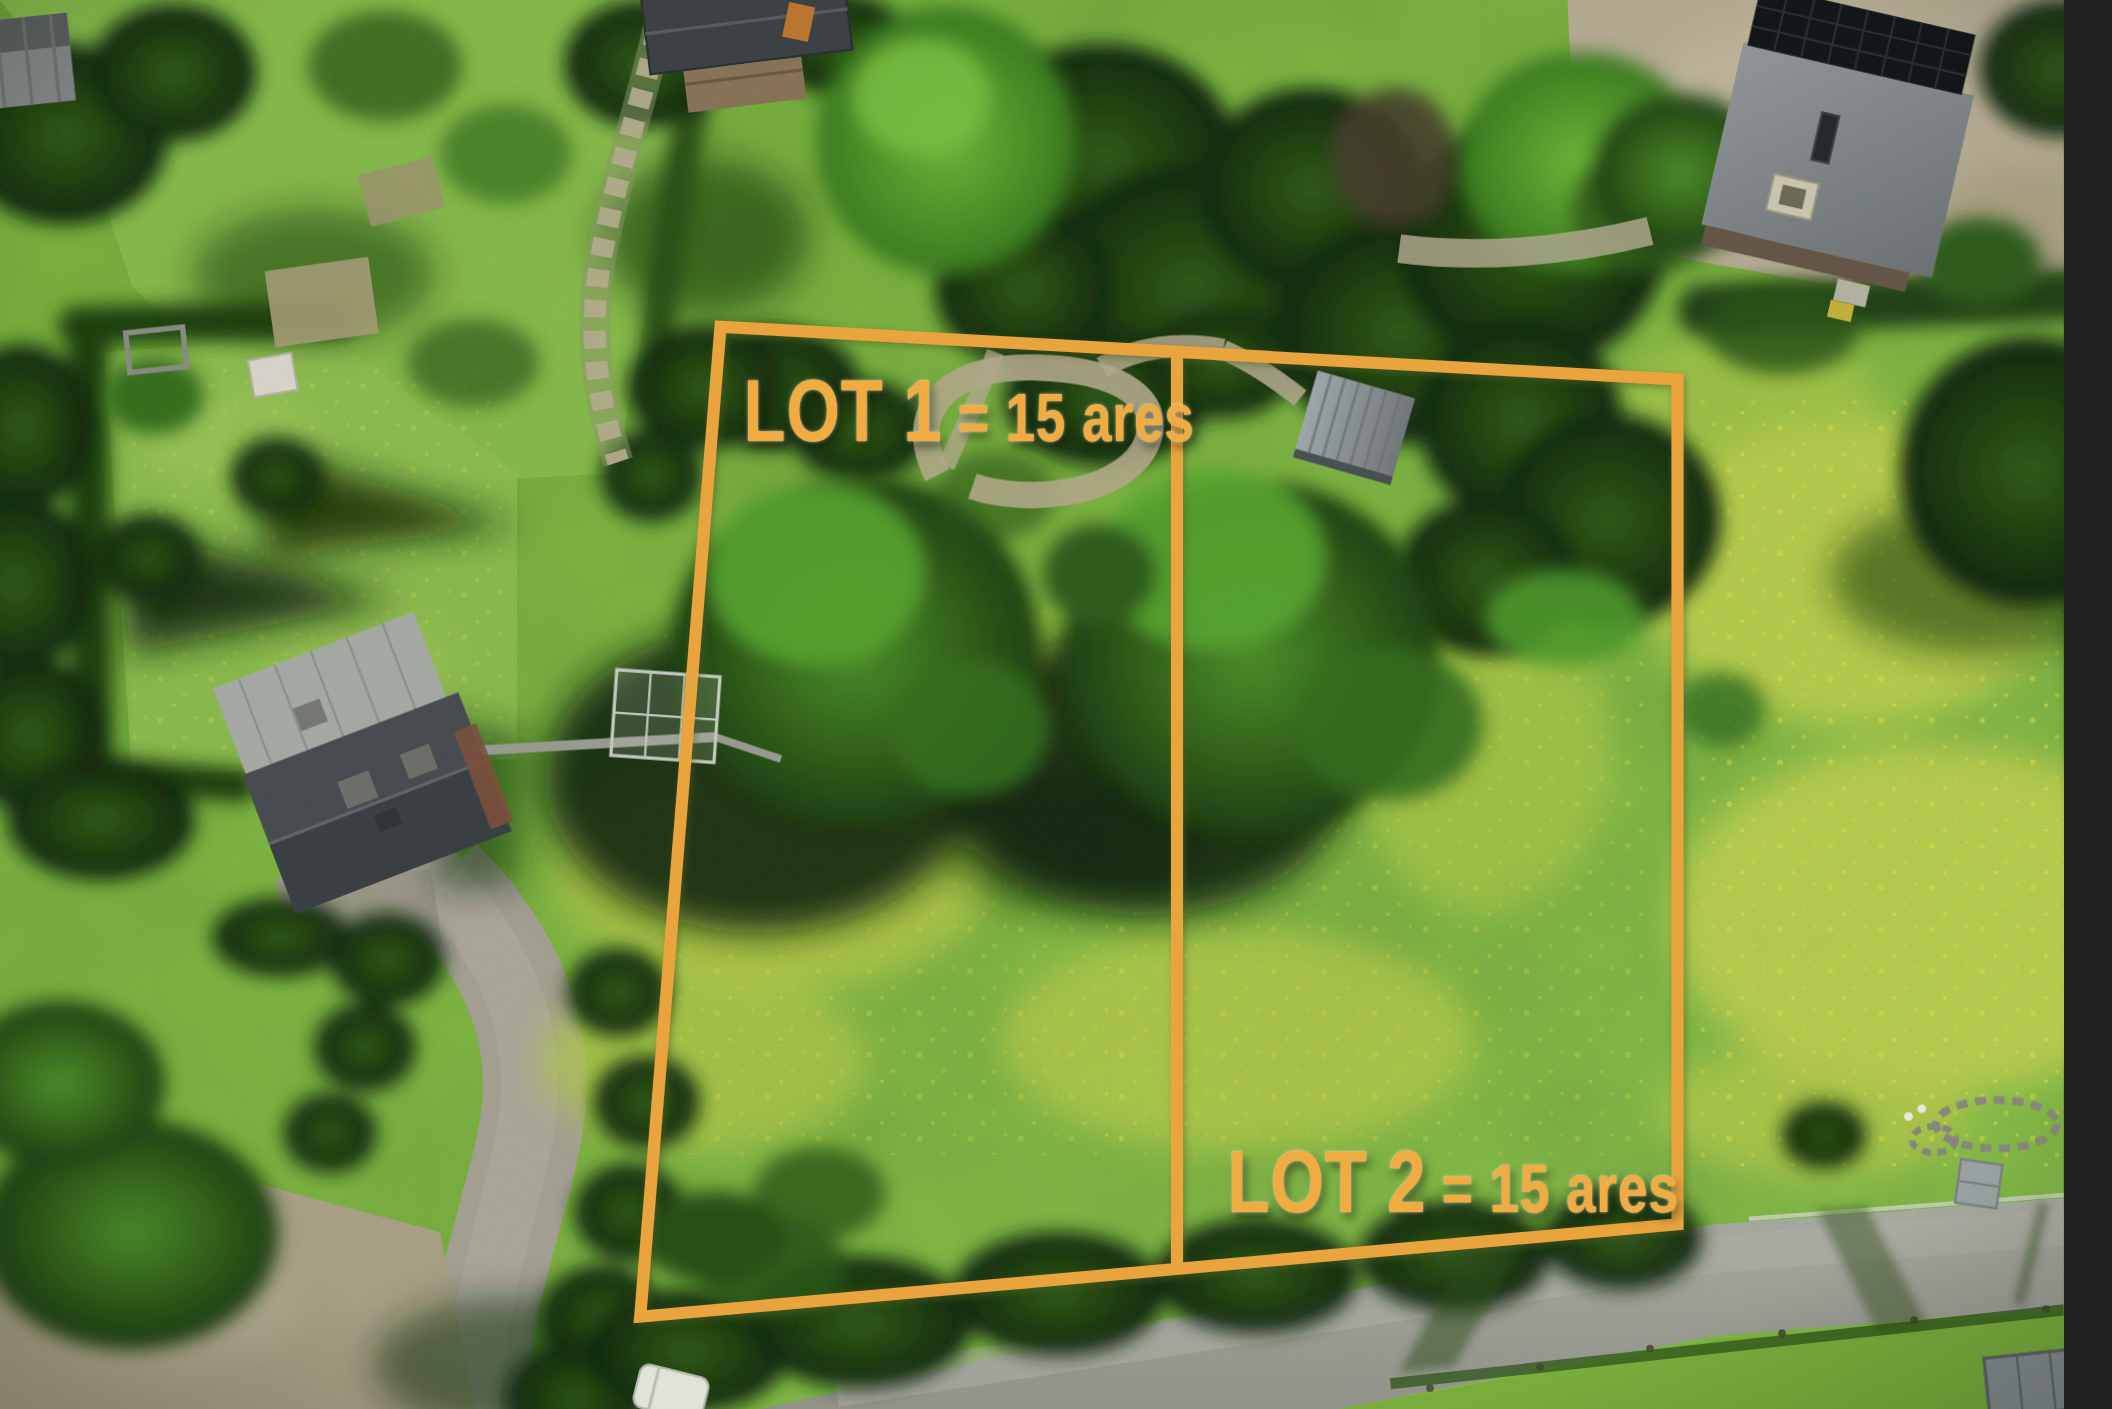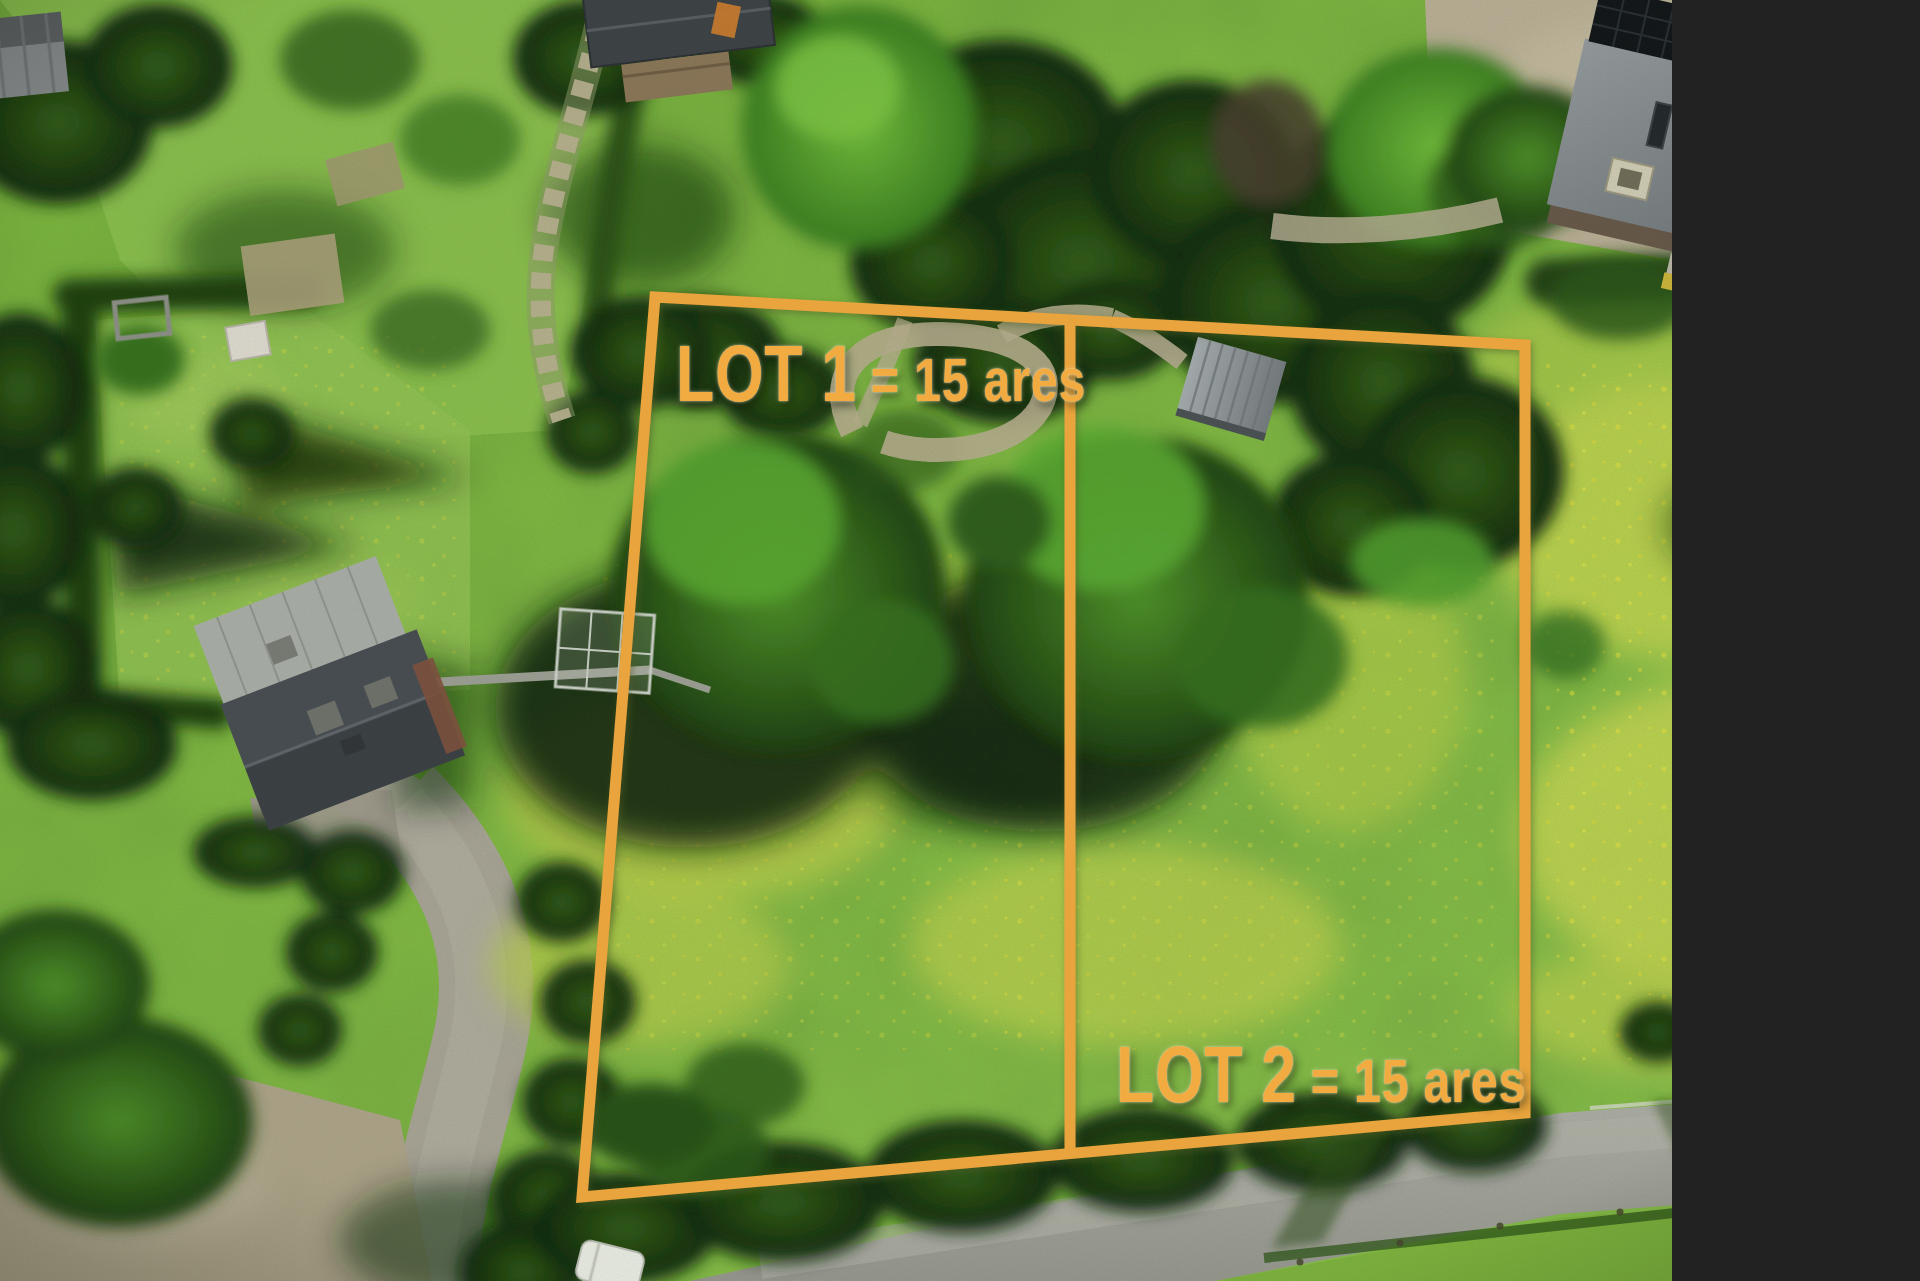--- a/index.html
+++ b/index.html
@@ -1,17 +1,17 @@
 <!DOCTYPE html>
 <html><head>
 <meta charset="utf-8">
 <style>
   html,body{margin:0;padding:0;background:#222;}
   #stage{
-    position:relative;width:1672px;height:1281px;overflow:hidden;
+    position:relative;width:1876px;height:1281px;overflow:hidden;
     font-family:"Liberation Sans",sans-serif;
     background:#7cb640;
   }
   #stage svg{position:absolute;left:0;top:0;display:block;}
   .lot-label{
     position:absolute;display:flex;align-items:baseline;gap:18px;
     transform:scaleX(.78);transform-origin:left top;
     font-weight:bold;line-height:1;white-space:nowrap;letter-spacing:1px;
     text-shadow:0 0 2px rgba(255,243,215,.75),0 0 6px rgba(255,240,205,.35),4px 5px 10px rgba(15,25,8,.55);
   }

